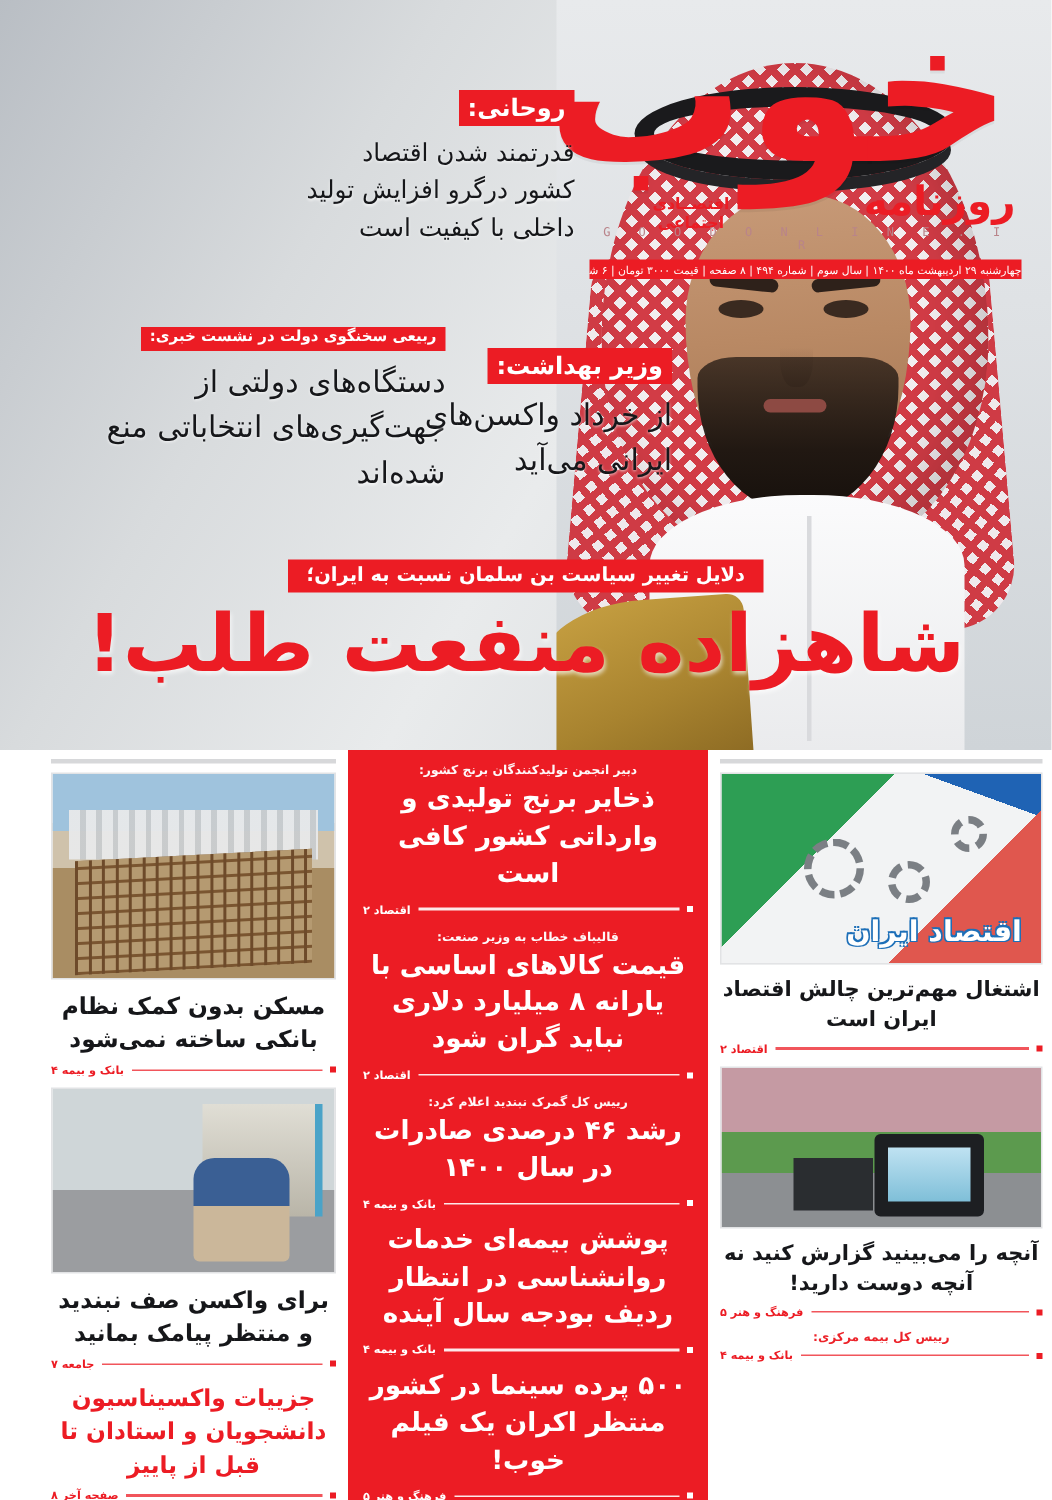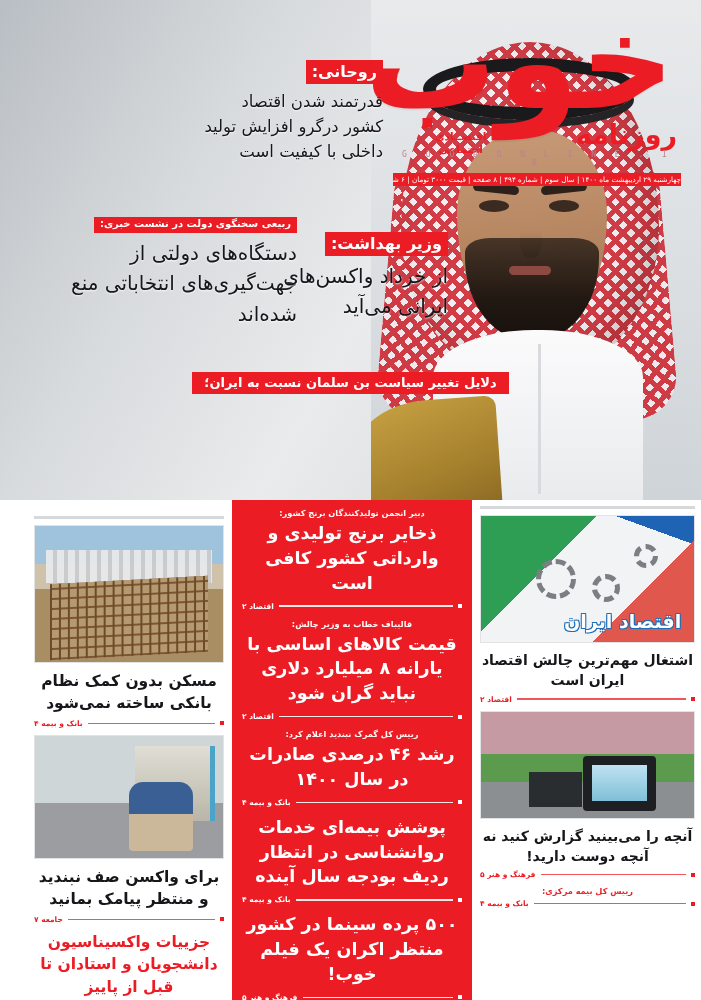--- a/index.html
+++ b/index.html
@@ -132,21 +132,21 @@
     font-size: 13px; font-weight:700; padding: 3px 12px 4px; letter-spacing:-.2px;
   }
   .banner-title {
     margin-top: 6px;
     font-size: 53px; font-weight:700; color:#ec1c24; line-height: 1.08;
     text-shadow: 1px 2px 3px rgba(255,255,255,.65);
   }
 
   
   .grid { position:absolute; top: 500px; right:0; left:0; height: 500px; display:flex; }
-  .col-left  { width: 204px; padding: 16px 8px 0 6px; }
+  .col-left  { width: 204px; padding: 6px 8px 0 6px; }
   .col-mid   { width: 240px; background:#ec1c24; color:#fff; padding: 8px 10px; }
   .col-right { width: 229px; padding: 6px 6px 0 8px; }
 
   .rule-top { height: 3px; background:#d7d8da; margin-bottom: 6px; }
 
   .photo { width: 100%; border: 1px solid #e2e3e5; display:block; }
   .photo-construction {
     height: 138px;
     background:
       linear-gradient(180deg,#9fc3dd 0 28%, rgba(0,0,0,0) 28%),
@@ -281,20 +281,21 @@
       <div class="tn-text">دستگاه‌های دولتی از جهت‌گیری‌های انتخاباتی منع شده‌اند</div>
     </div>
 
     <div class="topnews-c">
       <div class="kicker">وزیر بهداشت:</div>
       <div class="tn-text">از خرداد واکسن‌های ایرانی می‌آید</div>
     </div>
 
     <div class="banner">
       <div class="banner-kicker">دلایل تغییر سیاست بن سلمان نسبت به ایران؛</div>
+      <div class="banner-title">شاهزاده منفعت طلب!</div>
     </div>
   </div>
 
   <div class="grid">
 
     <div class="col-right">
       <div class="rule-top"></div>
 
       <div>
         <div class="photo photo-econ">
@@ -337,21 +338,21 @@
         <div class="mid-kicker">دبیر انجمن تولیدکنندگان برنج کشور:</div>
         <div class="mid-title">ذخایر برنج تولیدی و وارداتی کشور کافی است</div>
         <div class="mid-src">
           <span class="m-dot"></span>
           <span class="m-rule"></span>
           <span class="m-text">اقتصاد ۲</span>
         </div>
       </div>
 
       <div class="mid-item">
-        <div class="mid-kicker">قالیباف خطاب به وزیر چالش:</div>
+        <div class="mid-kicker">قالیباف خطاب به وزیر صنعت:</div>
         <div class="mid-title">قیمت کالاهای اساسی با یارانه ۸ میلیارد دلاری نباید گران شود</div>
         <div class="mid-src">
           <span class="m-dot"></span>
           <span class="m-rule"></span>
           <span class="m-text">اقتصاد ۲</span>
         </div>
       </div>
 
       <div class="mid-item">
         <div class="mid-kicker">رییس کل گمرک نبندید اعلام کرد:</div>

